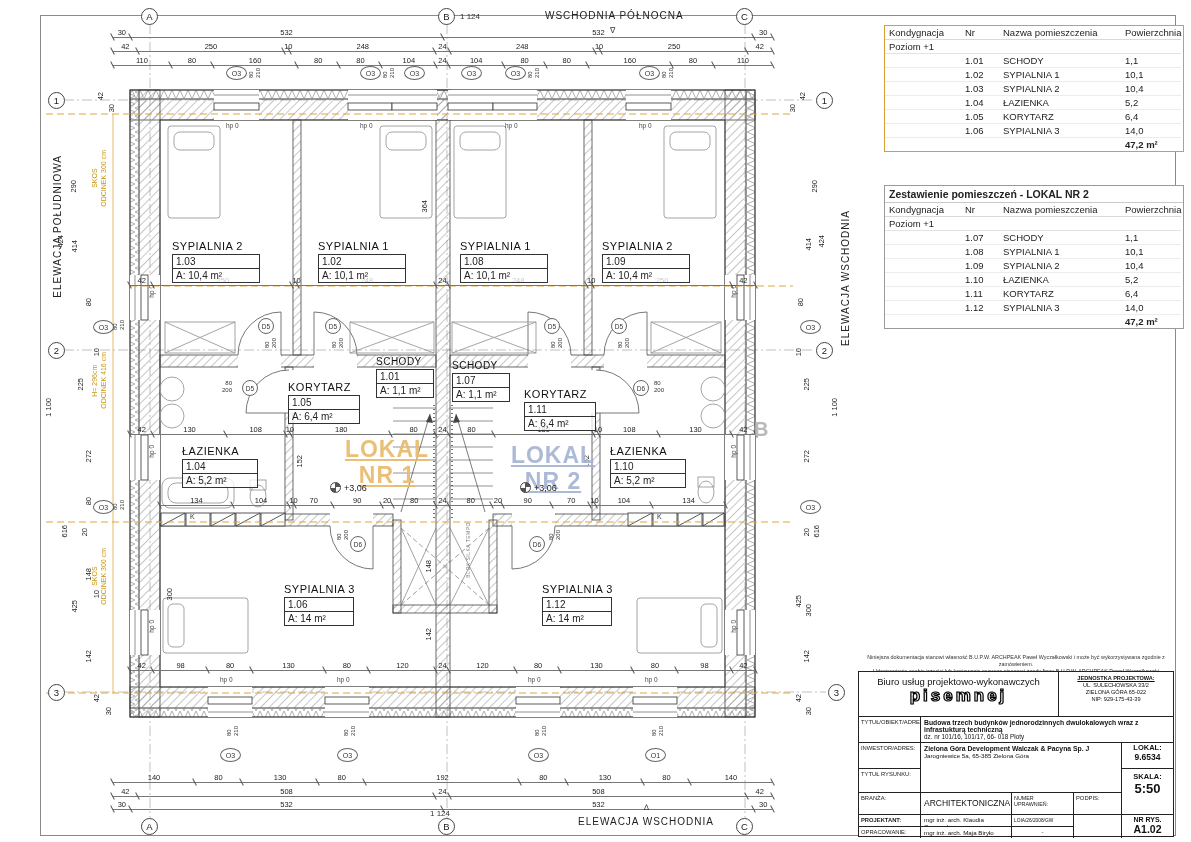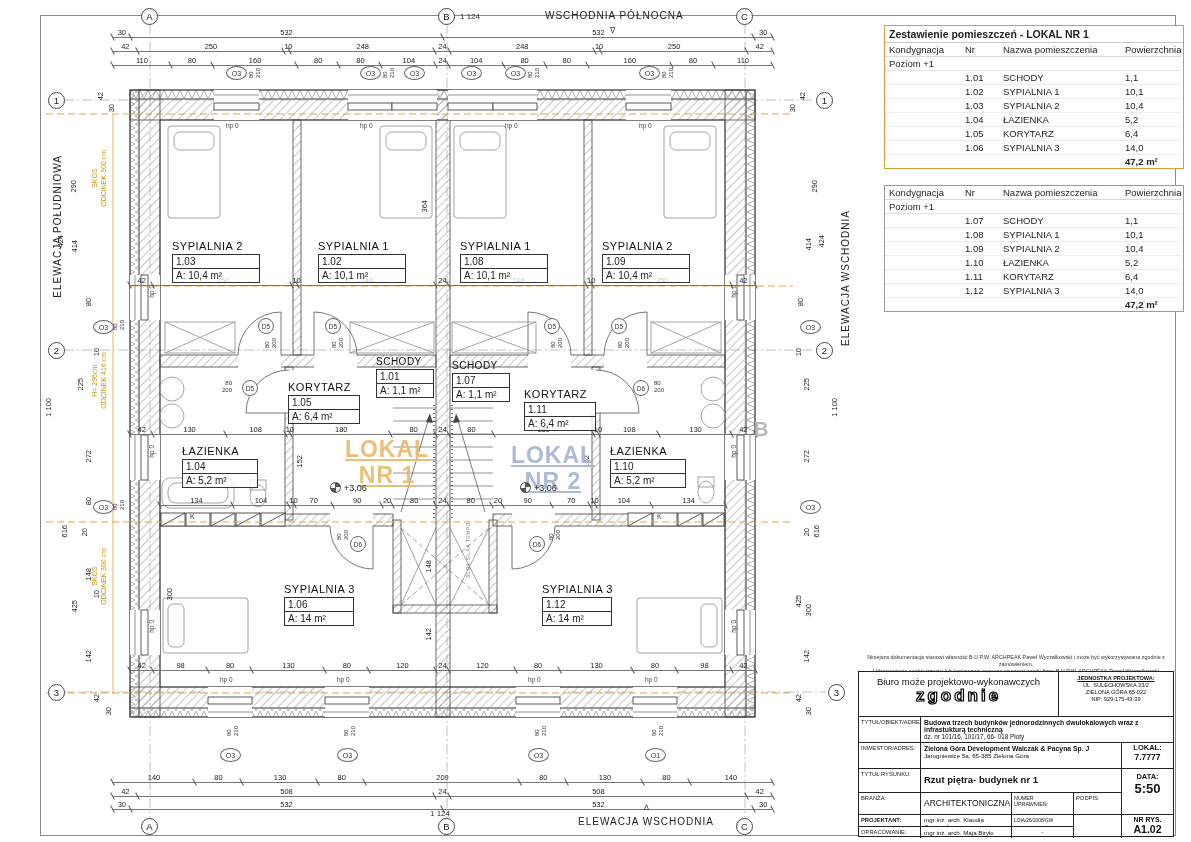--- a/index.html
+++ b/index.html
@@ -425,21 +425,21 @@
       <b style="flex-grow: 130;">130</b>
       <b style="flex-grow: 80;">80</b>
       <b style="flex-grow: 98;">98</b>
       <b style="flex-grow: 42;">42</b>
     </div>
 <div class="dimrow" style="left:113px;top:772px;width:659px">
       <b style="flex-grow: 140;">140</b>
       <b style="flex-grow: 80;">80</b>
       <b style="flex-grow: 130;">130</b>
       <b style="flex-grow: 80;">80</b>
-      <b style="flex-grow: 264;">209</b>
+      <b style="flex-grow: 264;">192</b>
       <b style="flex-grow: 80;">80</b>
       <b style="flex-grow: 130;">130</b>
       <b style="flex-grow: 80;">80</b>
       <b style="flex-grow: 140;">140</b>
     </div>
 <div class="dimrow" style="left:113px;top:786px;width:659px">
       <b style="flex-grow: 42;">42</b>
       <b style="flex-grow: 508;">508</b>
       <b style="flex-grow: 24;">24</b>
       <b style="flex-grow: 508;">508</b>
@@ -694,21 +694,20 @@
 <span class="hp0" style="left:528px;top:676px">hp 0</span>
 <span class="hp0" style="left:645px;top:676px">hp 0</span>
 <span class="hp0 vert" style="left:148px;top:285px">hp 0</span>
 <span class="hp0 vert" style="left:148px;top:445px">hp 0</span>
 <span class="hp0 vert" style="left:148px;top:620px">hp 0</span>
 <span class="hp0 vert" style="left:730px;top:285px">hp 0</span>
 <span class="hp0 vert" style="left:730px;top:445px">hp 0</span>
 <span class="hp0 vert" style="left:730px;top:620px">hp 0</span>
 
 <div class="rtable t1" style="top:25px">
-  <div class="t-title">Zestawienie pomieszczeń - LOKAL NR 1</div>
   <div class="t-head">
     <div>Kondygnacja</div>
         <div>Nr</div>
     <div>Nazwa pomieszczenia</div>
         <div>Powierzchnia</div>
   </div>
   <div class="t-lvl">
         <div>Poziom +1</div>
         <div></div>
         <div></div>
@@ -754,20 +753,21 @@
       </div>
   <div class="t-total">
         <div></div>
         <div></div>
         <div></div>
         <div>47,2 m²</div>
       </div>
 </div>
 
 <div class="rtable t2" style="top:185px">
+  <div class="t-title">Zestawienie pomieszczeń - LOKAL NR 2</div>
   <div class="t-head">
     <div>Kondygnacja</div>
         <div>Nr</div>
     <div>Nazwa pomieszczenia</div>
         <div>Powierzchnia</div>
   </div>
   <div class="t-lvl">
         <div>Poziom +1</div>
         <div></div>
         <div></div>
@@ -820,22 +820,22 @@
 </div>
 
 <div id="tblock">
   <div class="disc">
     <div>Niniejsza dokumentacja stanowi własność B.U.P.W. ARCHPEAK Paweł Wyczałkowski i może być wykorzystywana zgodnie z zamówieniem.</div>
     <div>Udostępnienie osobie trzeciej lub kopiowanie wymaga pisemnej zgody firmy B.U.P.W. ARCHPEAK Paweł Wyczałkowski</div>
   </div>
   <div class="tb-main">
 
     <div class="tb-cell" style="left:0;top:0;width:200px;height:44px;border-right:1px solid #222">
-      <div id="logo-office">Biuro może projektowo-wykonawczych</div>
-      <div id="logo-word">zgodnie</div>
+      <div id="logo-office">Biuro usług projektowo-wykonawczych</div>
+      <div id="logo-word">pisemnej</div>
     </div>
     <div class="tb-cell junit" style="left:200px;top:0;width:114px;height:44px">
       <div class="u">JEDNOSTKA PROJEKTOWA:</div>
       <div>UL. SULECHOWSKA 33/2</div>
       <div>ZIELONA GÓRA 65-022</div>
       <div>NIP: 929-175-43-39</div>
     </div>
 
     <div class="tb-cell tb-lab" style="left:0;top:44px;width:62px;height:26px;border-top:1px solid #222;border-right:1px solid #222">TYTUŁ/OBIEKT/ADRES:</div>
     <div class="tb-cell" style="left:62px;top:44px;width:252px;height:26px;border-top:1px solid #222;padding:2px 3px">
@@ -843,27 +843,26 @@
       <div style="font-size:6.3px">dz. nr 101/16, 101/17, 66- 018 Płoty</div>
     </div>
 
     <div class="tb-cell tb-lab" style="left:0;top:70px;width:62px;height:26px;border-top:1px solid #222;border-right:1px solid #222">INWESTOR/ADRES:</div>
     <div class="tb-cell" style="left:62px;top:70px;width:200px;height:26px;border-top:1px solid #222;padding:2px 3px">
       <div class="tb-b" style="font-size:6.8px">Zielona Góra Development Walczak &amp; Pacyna Sp. J</div>
       <div style="font-size:6.2px">Jarogniewice 5a, 65-385 Zielona Góra</div>
     </div>
     <div class="tb-cell" style="left:262px;top:70px;width:52px;height:26px;border-top:1px solid #222;border-left:1px solid #222;text-align:center">
       <div class="tb-b" style="font-size:7.5px">LOKAL:</div>
-      <div class="tb-b" style="font-size:8.5px">7.7777</div>
+      <div class="tb-b" style="font-size:8.5px">9.6534</div>
     </div>
 
     <div class="tb-cell tb-lab" style="left:0;top:96px;width:62px;height:24px;border-top:1px solid #222;border-right:1px solid #222">TYTUŁ RYSUNKU:</div>
-    <div class="tb-cell tb-b" style="left:62px;top:96px;width:200px;height:24px;border-top:1px solid #222;font-size:9.5px;padding:5px 3px">Rzut piętra- budynek nr 1</div>
     <div class="tb-cell" style="left:262px;top:96px;width:52px;height:46px;border-top:1px solid #222;border-left:1px solid #222;text-align:center">
-      <div class="tb-b" style="font-size:7.5px;padding-top:3px">DATA:</div>
+      <div class="tb-b" style="font-size:7.5px;padding-top:3px">SKALA:</div>
       <div class="tb-b" style="font-size:13px">5:50</div>
     </div>
 
     <div class="tb-cell tb-lab" style="left:0;top:120px;width:62px;height:22px;border-top:1px solid #222;border-right:1px solid #222">BRANŻA:</div>
     <div class="tb-cell" style="left:62px;top:120px;width:90px;height:22px;border-top:1px solid #222;font-size:8.5px;padding:5px 3px">ARCHITEKTONICZNA</div>
     <div class="tb-cell tb-lab" style="left:152px;top:120px;width:62px;height:22px;border-top:1px solid #222;border-left:1px solid #222;white-space:pre-line;font-size:5.4px">NUMER
 UPRAWNIEŃ:</div>
     <div class="tb-cell tb-lab" style="left:214px;top:120px;width:48px;height:22px;border-top:1px solid #222;border-left:1px solid #222">PODPIS:</div>
 
     <div class="tb-cell tb-lab tb-b" style="left:0;top:142px;width:62px;height:12px;border-top:1px solid #222;border-right:1px solid #222">PROJEKTANT:</div>

